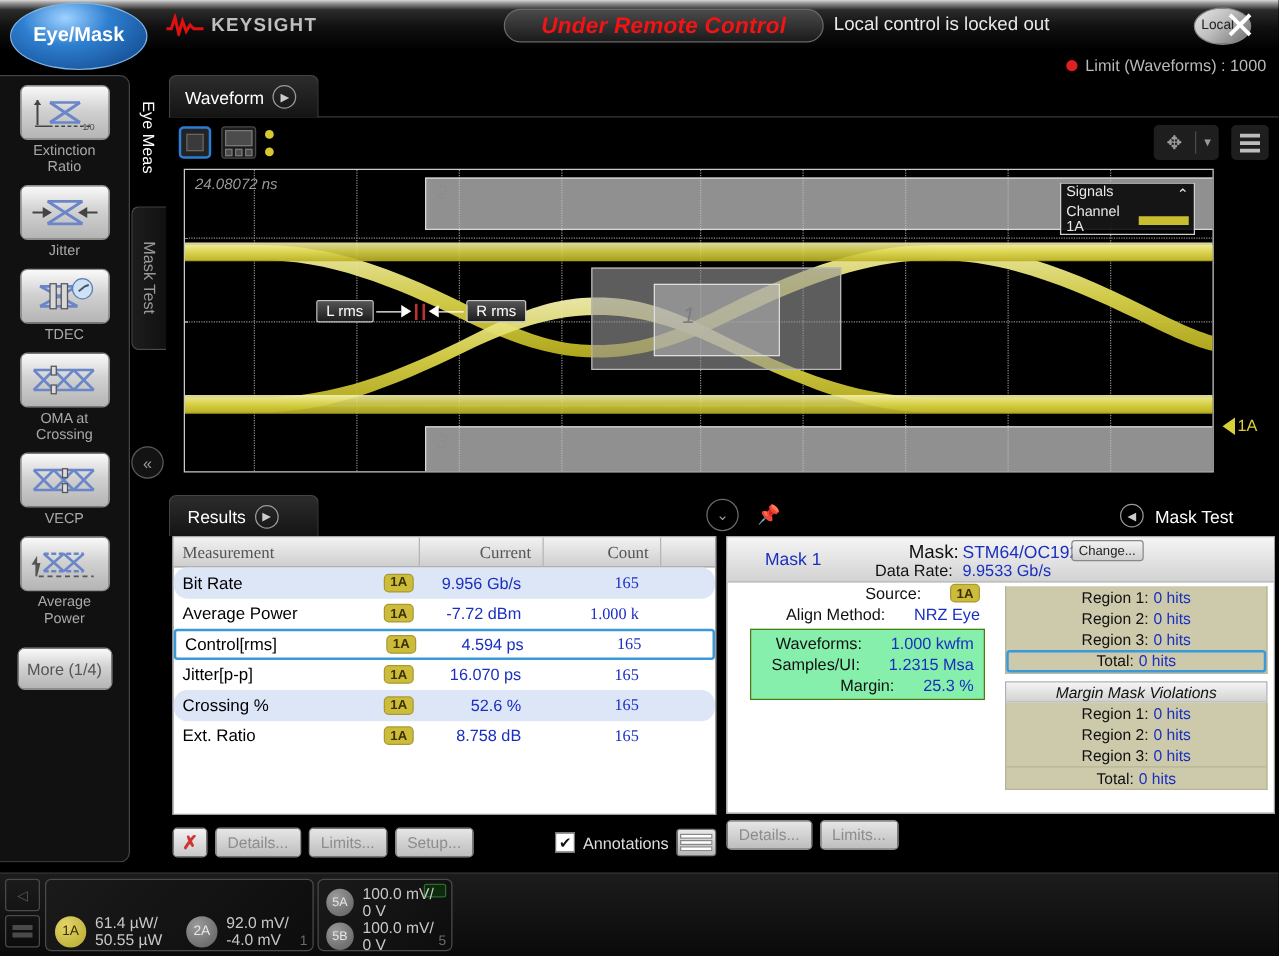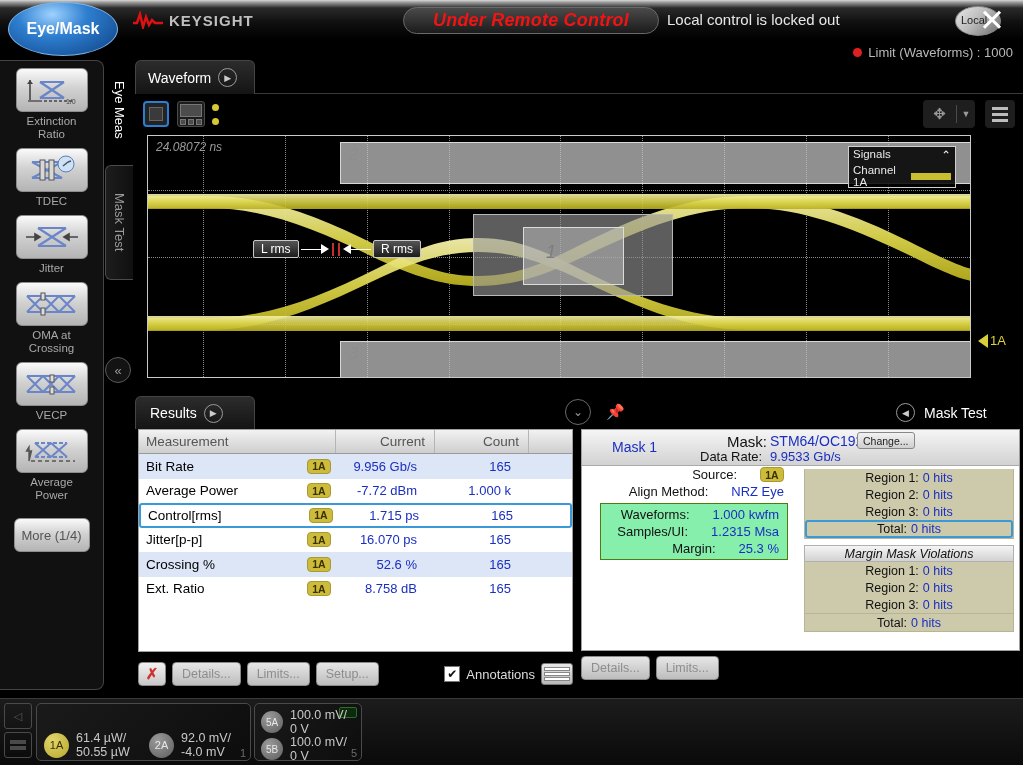--- a/index.html
+++ b/index.html
@@ -128,36 +128,36 @@
   .res-tabrow { position:relative; height:33px; }
   .res-tab { position:absolute; left:0; top:0; width:120px; height:33px;
     background:linear-gradient(to bottom,#2c2c2c,#141414); border-radius:6px 6px 0 0;
     border:1px solid #444; border-bottom:none; display:flex; align-items:center; gap:7px;
     padding-left:14px; }
   .res-tab .t { color:#fff; font-size:14px; }
   .tbl { position:absolute; left:3px; top:33px; width:435px; height:223px; background:#fff;
     border:1px solid #a0a0a0; }
   .tbl-head { display:flex; height:24px; background:linear-gradient(to bottom,#f2f2f2,#cecece);
     border-bottom:1px solid #9a9a9a; }
-  .th { color:#555; font-size:13.5px; display:flex; align-items:center; }
+  .th { color:#555; font-size:13.5px; display:flex; align-items:center;font-family:Liberation Serif, serif; }
   .th.m { width:196px; padding-left:7px; }
   .th.c { width:99px; justify-content:flex-end; padding-right:9px;
     border-left:1px solid #b5b5b5; }
   .th.n { width:94px; justify-content:flex-end; padding-right:9px;
     border-left:1px solid #b5b5b5; }
   .th.x { flex:1; border-left:1px solid #b5b5b5; }
-  .tr { display:flex; height:24.5px; align-items:center; }
+  .tr { display:flex; height:24.5px; align-items:center;border-radius:11px; }
   .tr.alt { background:#dde6f7; }
   .tr.sel { border:2px solid #3a9ad9; border-radius:3px; }
   .td-m { width:168px; padding-left:7px; color:#000; font-size:13.5px; }
   .badge { width:24px; height:15px; border-radius:4px; background:#cdbc3c;
     color:#3a3000; font-size:10.5px; font-weight:bold; display:flex; align-items:center;
     justify-content:center; border:1px solid #a89a30; }
   .td-c { width:95px; text-align:right; padding-right:9px; color:#1a2fc0; font-size:13px; }
-  .td-n { width:94px; text-align:right; padding-right:9px; color:#1a2fc0; font-size:13px; }
+  .td-n { width:94px; text-align:right; padding-right:9px; color:#1a2fc0; font-size:13px;font-family:Liberation Serif, serif; }
   .res-btns { position:absolute; left:3px; top:263px; width:435px; height:30px;
     display:flex; align-items:center; gap:6px; }
   .xbtn { width:28px; height:24px; border-radius:4px;
     background:linear-gradient(to bottom,#f2f2f2,#c8c8c8); border:1px solid #8a8a8a;
     color:#cf3434; font-size:15px; font-weight:bold; display:flex; align-items:center;
     justify-content:center; }
   .gbtn { height:24px; padding:0 9px; border-radius:4px;
     background:linear-gradient(to bottom,#e6e6e6,#bdbdbd); border:1px solid #8a8a8a;
     color:#8d8d8d; font-size:12.5px; display:flex; align-items:center; }
   .annot { margin-left:auto; display:flex; align-items:center; gap:6px; }
@@ -280,40 +280,40 @@
           <path d="M6,27 h14" stroke="#444" stroke-width="1.3"></path>
           <path d="M22,27 h30" stroke="#444" stroke-width="1.3" stroke-dasharray="3,2"></path>
           <text x="44" y="30" font-size="7" fill="#444" font-family="sans-serif">1/0</text>
         </svg>
       </div>
       <div class="side-lab">Extinction<br>Ratio</div>
     </div>
 
     <div class="side-item">
       <div class="side-btn">
+        <svg width="60" height="30" viewBox="0 0 60 30">
+          <path d="M16,6 L44,24 M16,24 L44,6 M16,6 h28 M16,24 h28" stroke="#6a86c8" stroke-width="2.2" fill="none"></path>
+          <path d="M4,15 h14 M18,15 l-5,-3 v6 z" fill="#444" stroke="#444" stroke-width="1.6"></path>
+          <path d="M56,15 h-14 M42,15 l5,-3 v6 z" fill="#444" stroke="#444" stroke-width="1.6"></path>
+        </svg>
+      </div>
+      <div class="side-lab">Jitter</div>
+    </div>
+
+    <div class="side-item">
+      <div class="side-btn">
         <svg width="60" height="32" viewBox="0 0 60 32">
           <path d="M10,8 L40,24 M10,24 L40,8 M10,8 h30 M10,24 h30" stroke="#6a86c8" stroke-width="2.2" fill="none"></path>
           <rect x="18" y="6" width="5" height="20" fill="#d8d8d8" stroke="#555"></rect>
           <rect x="27" y="6" width="5" height="20" fill="#d8d8d8" stroke="#555"></rect>
           <circle cx="44" cy="10" r="8" fill="#cfe2f5" stroke="#5c7fb8"></circle>
           <path d="M41,12 l5,-4 M46,8 l3,-1" stroke="#456" stroke-width="1.6"></path>
         </svg>
       </div>
       <div class="side-lab">TDEC</div>
-    </div>
-
-    <div class="side-item">
-      <div class="side-btn">
-        <svg width="60" height="30" viewBox="0 0 60 30">
-          <path d="M16,6 L44,24 M16,24 L44,6 M16,6 h28 M16,24 h28" stroke="#6a86c8" stroke-width="2.2" fill="none"></path>
-          <path d="M4,15 h14 M18,15 l-5,-3 v6 z" fill="#444" stroke="#444" stroke-width="1.6"></path>
-          <path d="M56,15 h-14 M42,15 l5,-3 v6 z" fill="#444" stroke="#444" stroke-width="1.6"></path>
-        </svg>
-      </div>
-      <div class="side-lab">Jitter</div>
     </div>
 
     <div class="side-item">
       <div class="side-btn">
         <svg width="62" height="32" viewBox="0 0 62 32">
           <path d="M6,8 L22,24 M6,24 L22,8 M22,8 L38,24 M22,24 L38,8 M38,8 L54,24 M38,24 L54,8" stroke="#6a86c8" stroke-width="2" fill="none"></path>
           <path d="M6,8 h48 M6,24 h48" stroke="#6a86c8" stroke-width="2"></path>
           <rect x="20" y="5" width="4" height="7" fill="#ddd" stroke="#555"></rect>
           <rect x="20" y="20" width="4" height="7" fill="#ddd" stroke="#555"></rect>
         </svg>
@@ -501,21 +501,21 @@
       </div>
       <div class="tr">
         <div class="td-m">Average Power</div>
         <div class="badge">1A</div>
         <div class="td-c">-7.72 dBm</div>
         <div class="td-n">1.000 k</div>
       </div>
       <div class="tr sel">
         <div class="td-m">Control[rms]</div>
         <div class="badge">1A</div>
-        <div class="td-c">1.715 ps</div>
+        <div class="td-c">4.594 ps</div>
         <div class="td-n">165</div>
       </div>
       <div class="tr">
         <div class="td-m">Jitter[p-p]</div>
         <div class="badge">1A</div>
         <div class="td-c">16.070 ps</div>
         <div class="td-n">165</div>
       </div>
       <div class="tr alt">
         <div class="td-m">Crossing %</div>

